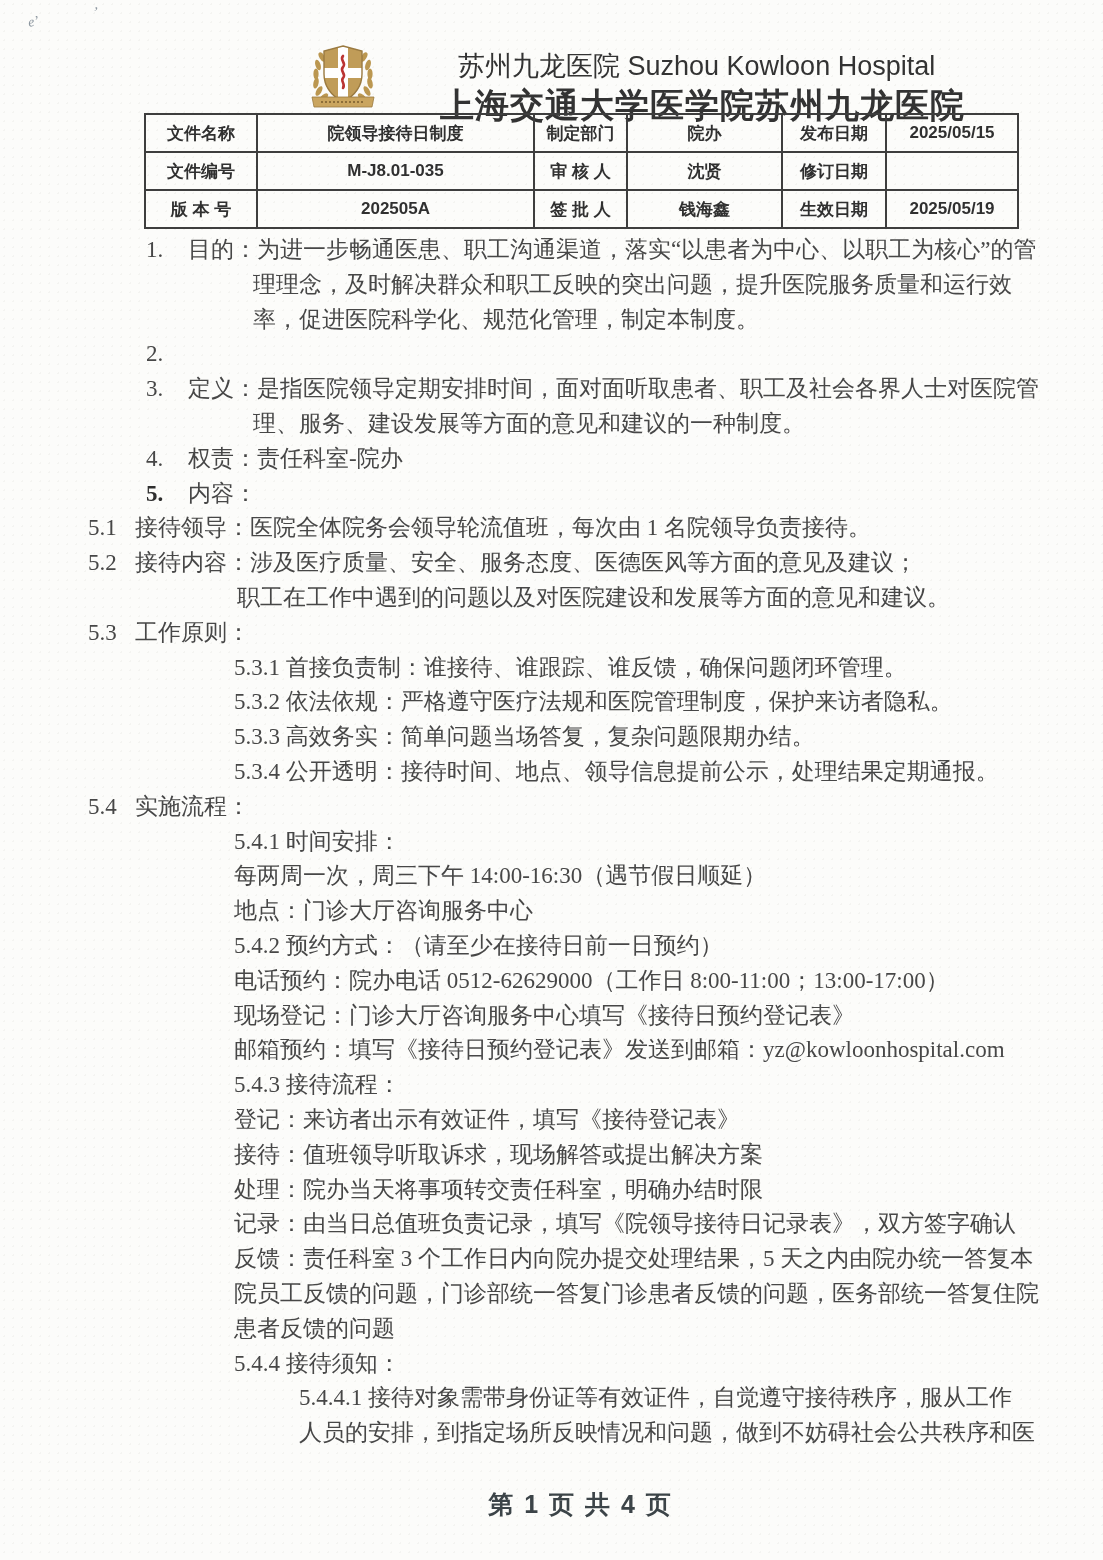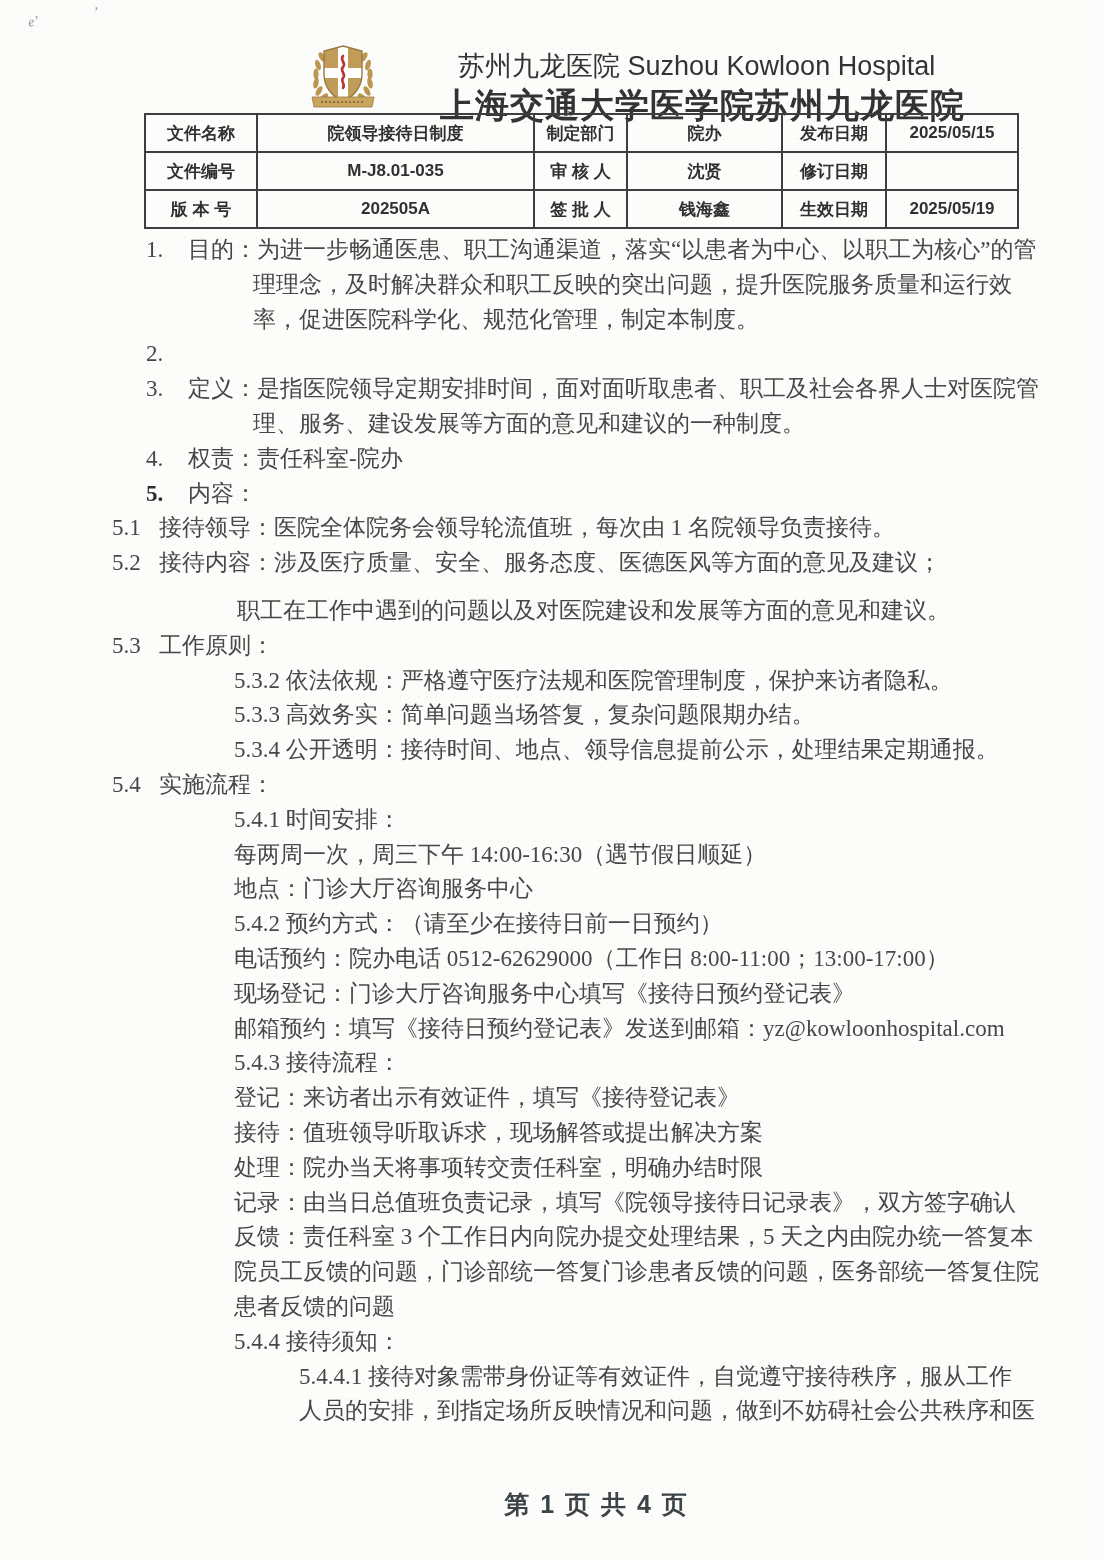--- a/index.html
+++ b/index.html
@@ -46,31 +46,31 @@
 
   
   .doc-body{position:absolute;left:0;top:233px;width:1103px;}
   .line{
     display:flex;height:34.8px;line-height:34.8px;
     font-size:23px;white-space:nowrap;color:#474747;
   }
   .line .num{flex:none;}
   .line.item{padding-left:146px;}
   .line.item .num{width:42px;}
-  .line.sub{padding-left:112px;}
+  .line.sub{padding-left:88px;}
   .line.sub .num{width:47px;}
   .line.cont1{padding-left:253px;align-items:flex-end;}
-  .line.cont2{padding-left:237px;margin-top:13px;}
+  .line.cont2{padding-left:237px;}
   .line.sub2{padding-left:234px;}
   .line.sub3{padding-left:299px;}
   .num.b{font-weight:bold;color:#2e2e2e;}
 
   
   .page-footer{
-    position:absolute;left:160px;top:1488px;width:873px;
+    position:absolute;left:144px;top:1488px;width:873px;
     text-align:center;font-family:"Liberation Sans","DejaVu Sans",sans-serif;
     font-weight:bold;font-size:25px;color:#3c4448;letter-spacing:2px;
   }
 </style>
 </head>
 <body>
 
 <div id="page">
 
   <span class="pen-mark mark-a">e’</span>
@@ -190,20 +190,23 @@
         <span class="txt">接待内容：涉及医疗质量、安全、服务态度、医德医风等方面的意见及建议；</span>
       </div>
       <div class="line cont2">
         <span class="txt">职工在工作中遇到的问题以及对医院建设和发展等方面的意见和建议。</span>
       </div>
       <div class="line sub">
         <span class="num">5.3</span>
         <span class="txt">工作原则：</span>
       </div>
       <div class="line sub2">
+        <span class="txt">5.3.1 首接负责制：谁接待、谁跟踪、谁反馈，确保问题闭环管理。</span>
+      </div>
+      <div class="line sub2">
         <span class="txt">5.3.2 依法依规：严格遵守医疗法规和医院管理制度，保护来访者隐私。</span>
       </div>
       <div class="line sub2">
         <span class="txt">5.3.3 高效务实：简单问题当场答复，复杂问题限期办结。</span>
       </div>
       <div class="line sub2">
         <span class="txt">5.3.4 公开透明：接待时间、地点、领导信息提前公示，处理结果定期通报。</span>
       </div>
       <div class="line sub">
         <span class="num">5.4</span>

